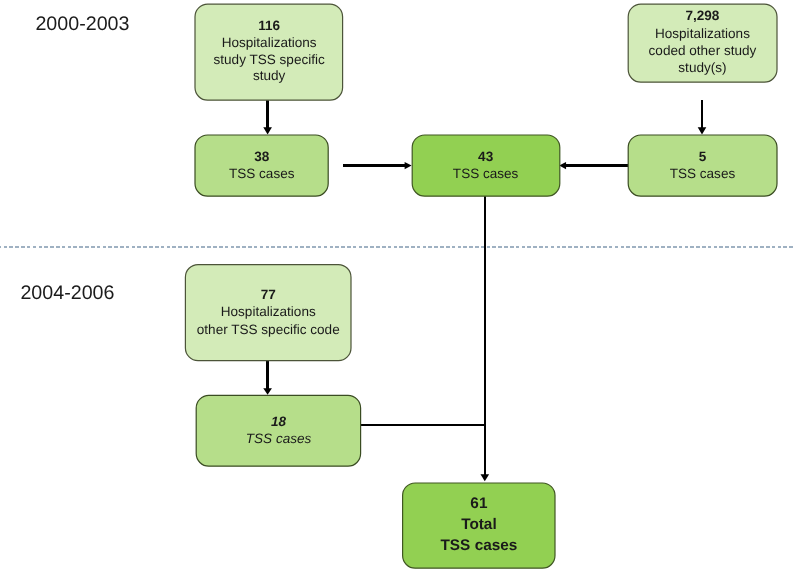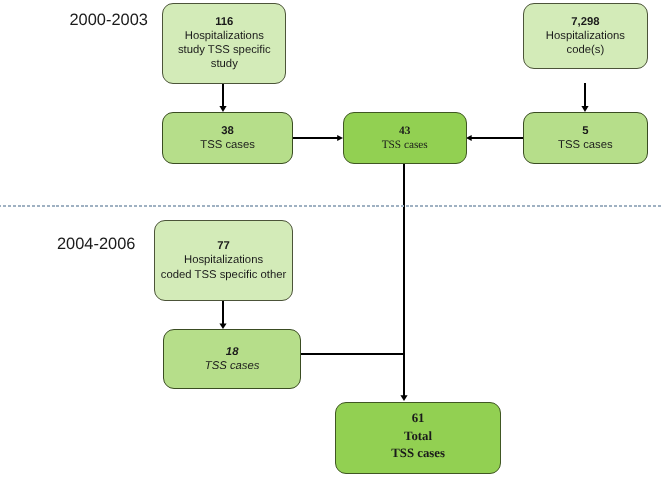--- a/index.html
+++ b/index.html
@@ -23,21 +23,20 @@
     left: 0; top: 0;
     width: 662px;
     height: 477px;
   }
   .period-label {
     position: absolute;
     font-size: 16.4px;
     line-height: 16.4px;
     color: #1b1b1b;
     white-space: nowrap;
-    margin-left: 40px;
   }
   .node {
     position: absolute;
     box-sizing: border-box;
     border-radius: 11px;
     display: flex;
     flex-direction: column;
     justify-content: center;
     text-align: center;
     font-size: 11.3px;
@@ -49,21 +48,20 @@
     background: #d3ebb8;
     border: 1px solid #4c5439;
   }
   .node.mid {
     background: #b6de8a;
     border: 1px solid #3a4c22;
   }
   .node.dark {
     background: #92d052;
     border: 1px solid #405723;
-    font-family: Liberation Serif, serif;
   }
   .node.bold-text {
     font-weight: bold;
     font-size: 12.8px;
     line-height: 17.2px;
     padding-bottom: 3px;
   }
   svg.wires {
     position: absolute;
     left: 0; top: 0;
@@ -101,51 +99,52 @@
   <div class="period-label" style="left:29.5px; top:11.5px;">2000-2003</div>
   <div class="period-label" style="left:17px; top:235.5px;">2004-2006</div>
 
   <div class="node pale" style="left:162.1px; top:2.9px; width:124.4px; height:80.7px;">
     <div class="num">116</div>
     <div>Hospitalizations</div>
     <div>study TSS specific</div>
     <div>study</div>
   </div>
 
-  <div class="node mid" style="left:162.1px; top:112.4px; width:131px; height:51.9px;">
+  <div class="node mid" style="left:162.1px; top:112.4px; width:112px; height:51.9px;">
     <div class="num">38</div>
     <div>TSS cases</div>
   </div>
 
   <div class="node dark" style="left:342.5px; top:112.4px; width:124.4px; height:51.9px;">
     <div class="num">43</div>
     <div>TSS cases</div>
   </div>
 
   <div class="node pale" style="left:523.2px; top:2.9px; width:124.4px; height:66px;">
     <div class="num">7,298</div>
     <div>Hospitalizations</div>
-    <div>code(s)</div>
+    <div>coded other study</div>
+    <div>study(s)</div>
   </div>
 
   <div class="node mid" style="left:523.2px; top:112.4px; width:124.4px; height:51.9px;">
     <div class="num">5</div>
     <div>TSS cases</div>
   </div>
 
   <div class="node pale" style="left:154.4px; top:220.3px; width:138.3px; height:80.3px; padding-bottom:0;">
     <div class="num">77</div>
     <div>Hospitalizations</div>
-    <div>coded TSS specific other</div>
+    <div>other TSS specific code</div>
   </div>
 
   <div class="node mid" style="left:163px; top:328.9px; width:138.3px; height:60px;font-style:italic;">
     <div class="num">18</div>
     <div>TSS cases</div>
   </div>
 
-  <div class="node dark bold-text" style="left:335.1px; top:401.5px; width:166px; height:72.4px;">
+  <div class="node dark bold-text" style="left:335.1px; top:401.5px; width:128px; height:72.4px;">
     <div class="num">61</div>
     <div>Total</div>
     <div>TSS cases</div>
   </div>
 
 </div>
 
 </body></html>

